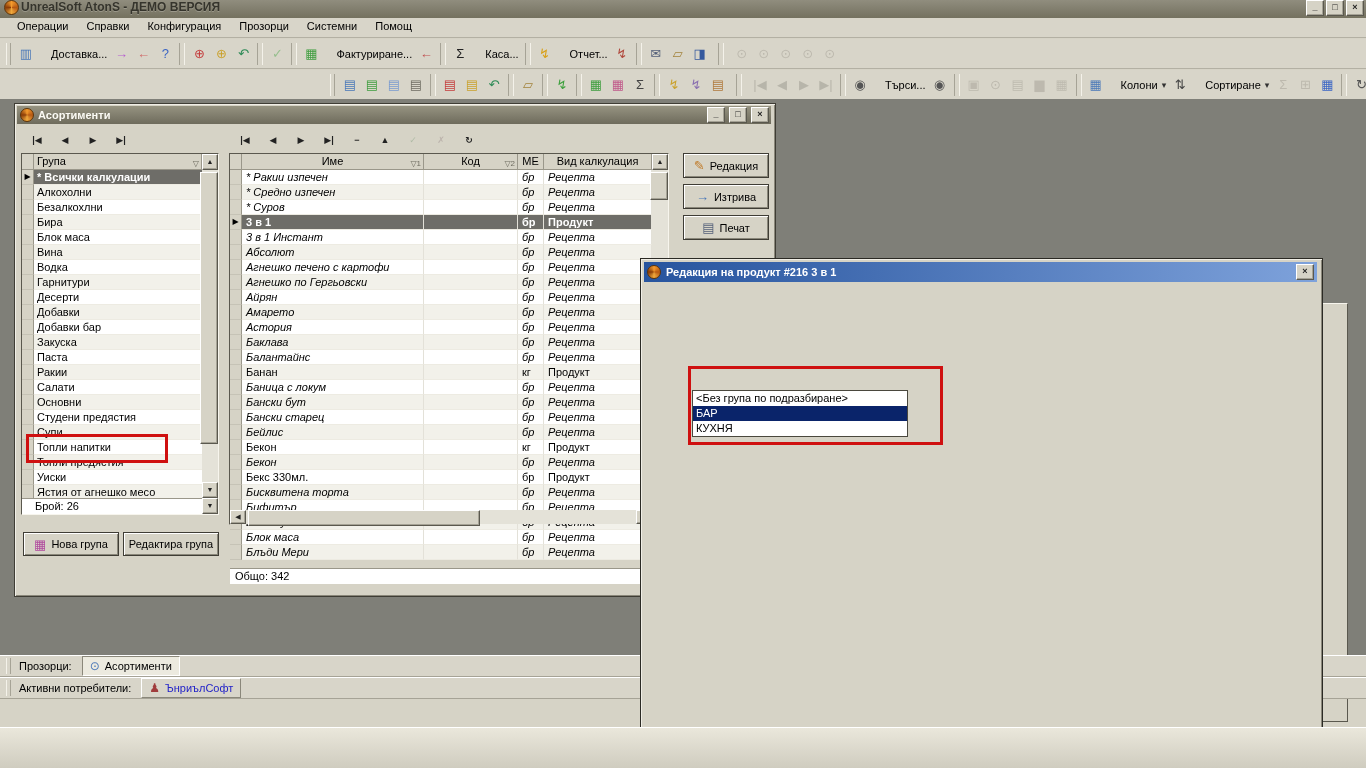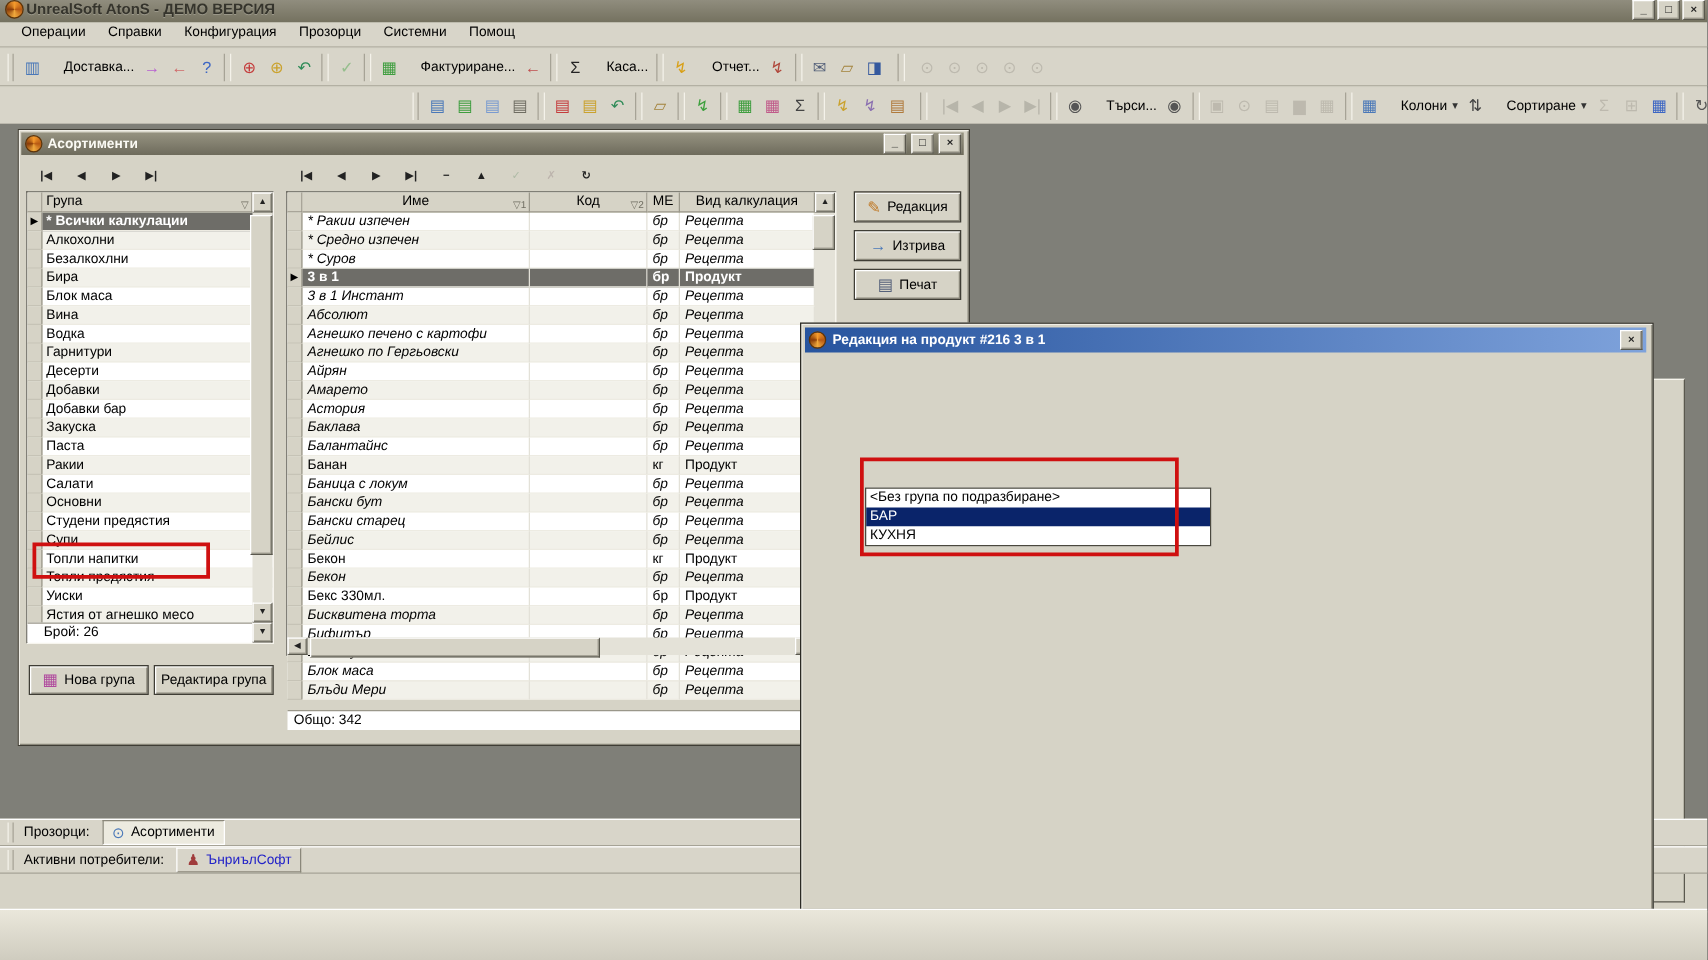--- a/index.html
+++ b/index.html
@@ -1079,21 +1079,21 @@
 
   <div class="gbox" style="left:878px;top:414px;width:192px;height:82px">
     <span class="gleg">Разфасовка</span>
   </div>
   <div class="abs combo" style="left:886px;top:426px;width:176px">
     <span>Без разфасовка</span>
   </div>
   <span class="flabel" style="left:886px;top:450px">Разфасовка по подразбиране:</span>
   <div class="abs combo dis" style="left:886px;top:466px;width:176px"></div>
 
-  <div class="ddlist" style="left:692px;top:390px;width:277px;height:47px">
+  <div class="ddlist" style="left:692px;top:390px;width:216px;height:47px">
 
   <div class="dditem">&lt;Без група по подразбиране&gt;</div>
       <div class="dditem sel">БАР</div>
       <div class="dditem">КУХНЯ</div>
     </div>
   <div class="redbox" style="left:688px;top:366px;width:249px;height:73px"></div>
 
   <span class="flabel" style="left:690px;top:446px">Темп./начин на съхранение:</span>
   <div class="abs tin" style="left:692px;top:460px;width:164px;height:20px;box-sizing:border-box"></div>
 

